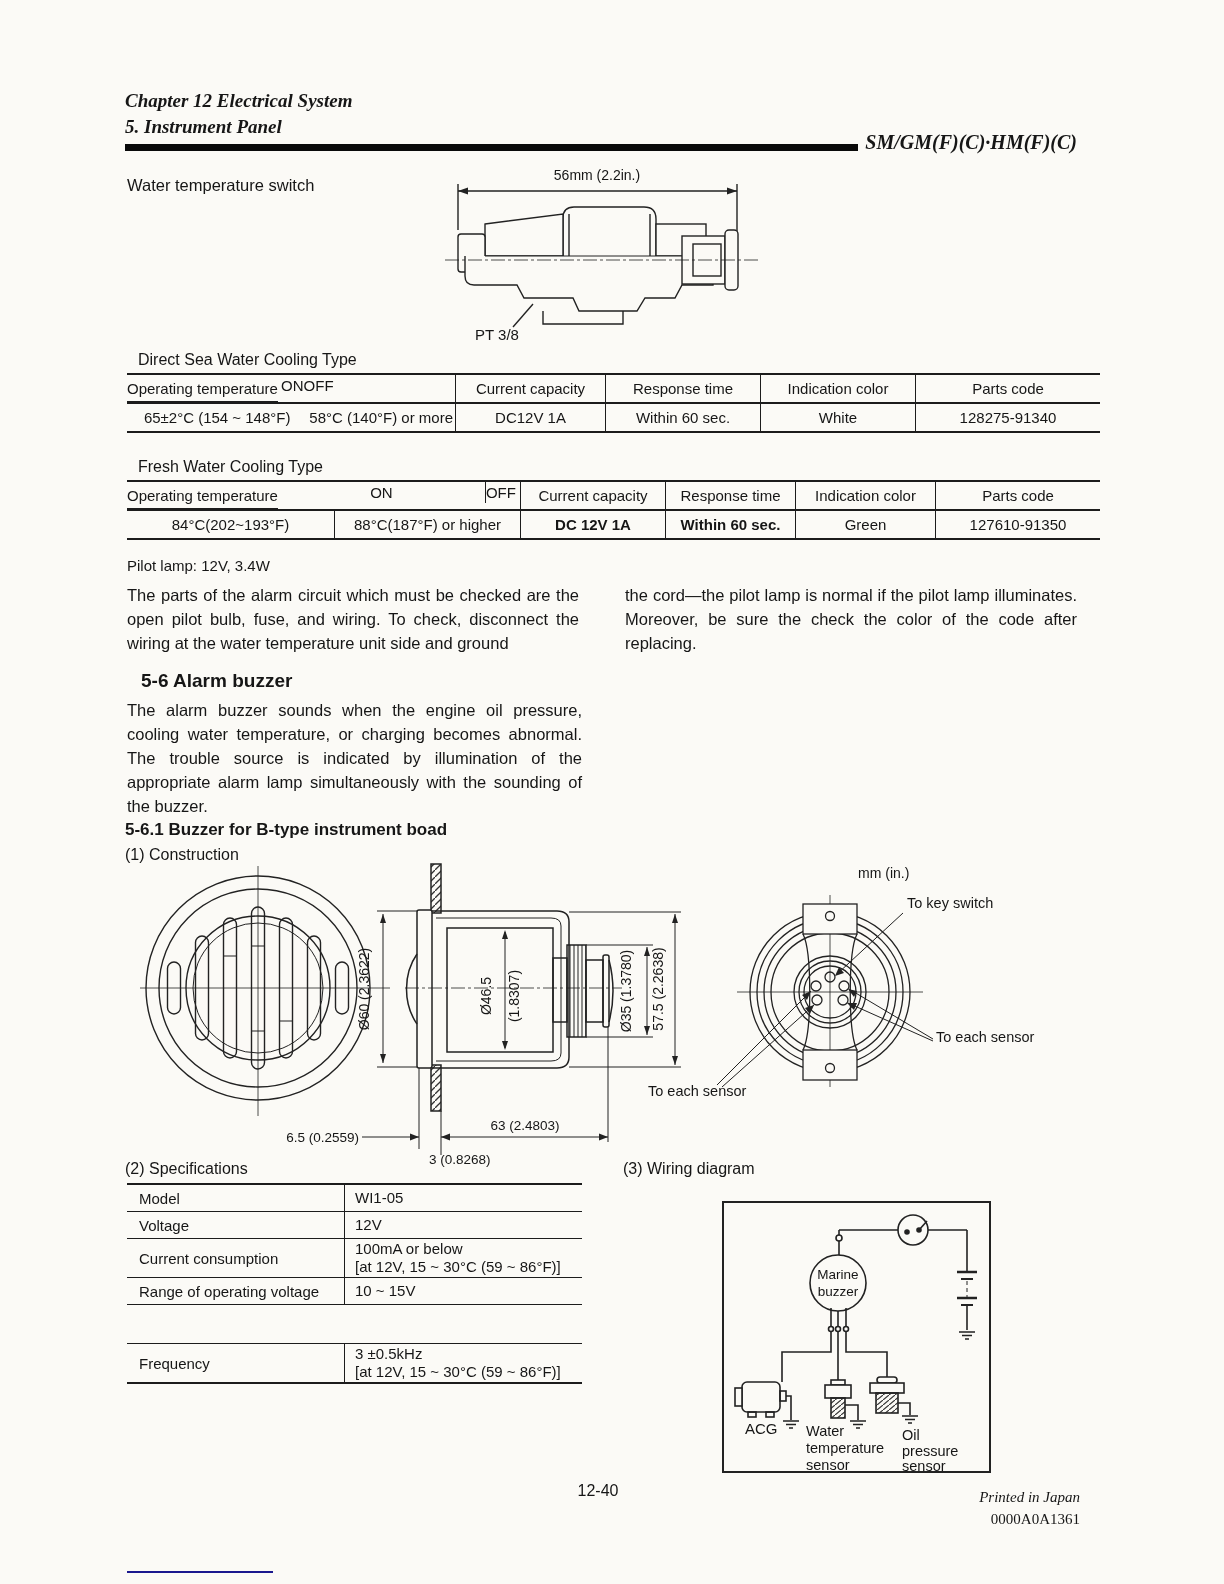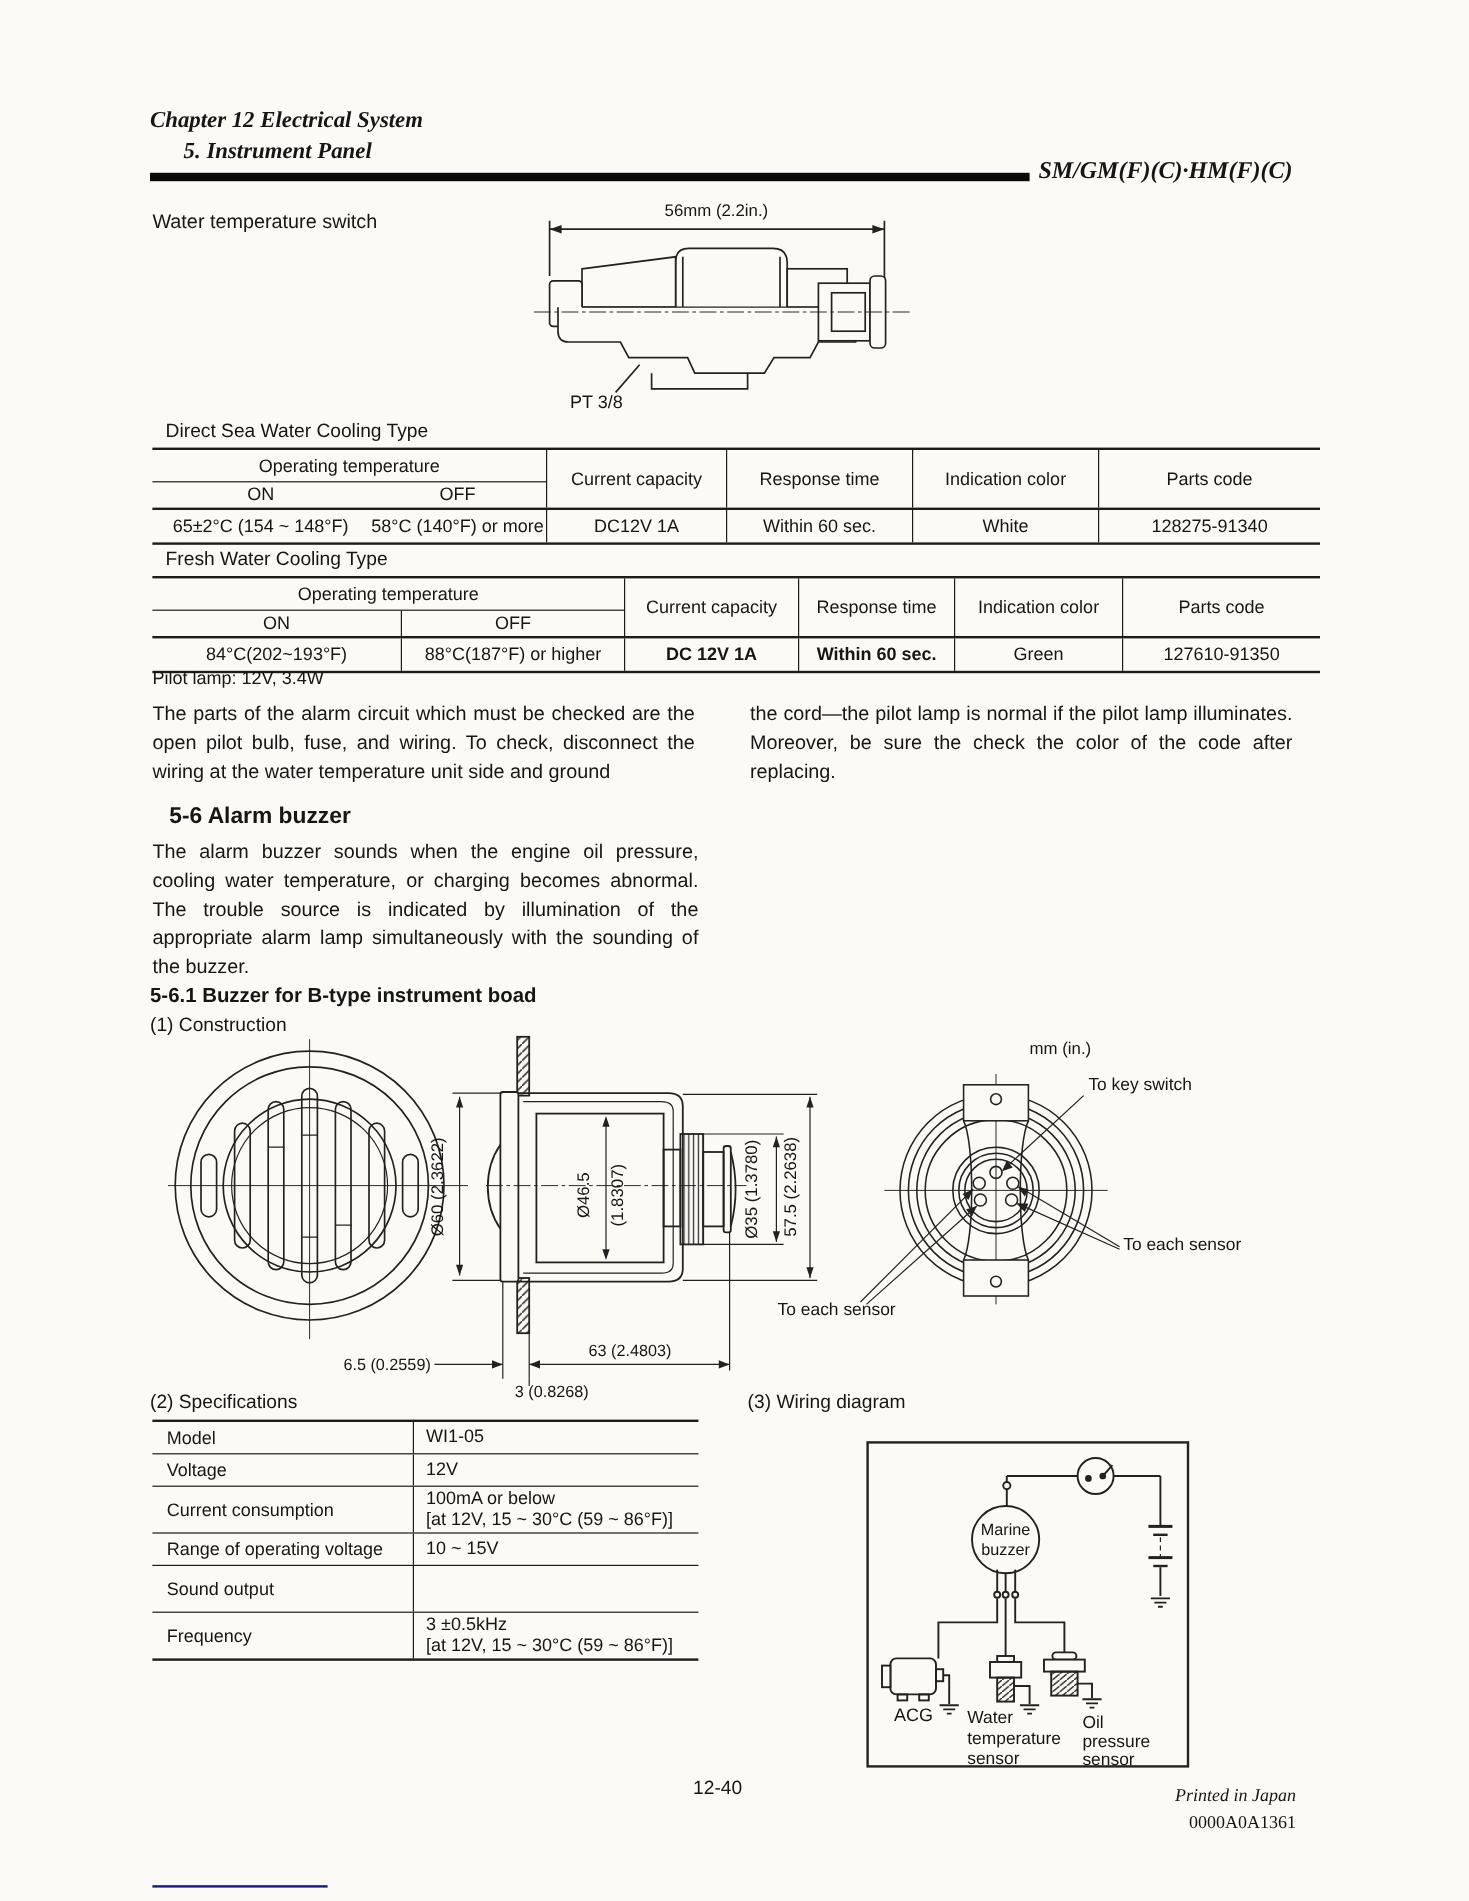--- a/index.html
+++ b/index.html
@@ -5,28 +5,28 @@
   html,body{margin:0;padding:0;}
   body{
     width:1224px;height:1584px;position:relative;
     background:#fbfaf6;color:#161616;
     font-family:"Liberation Sans",sans-serif;
     -webkit-font-smoothing:antialiased;
   }
   .abs{position:absolute;}
   .serifhead{font-family:"Liberation Serif",serif;font-weight:bold;font-style:italic;}
   .chapter{left:125px;top:90px;font-size:19px;}
-  .section{left:125px;top:116px;font-size:19px;margin-left:28px;}
+  .section{left:125px;top:116px;font-size:19px;}
   .rule{left:125px;top:144px;width:733px;height:7px;background:#0a0a0a;}
   .modelcode{left:725px;top:131px;width:352px;text-align:right;font-size:20px;}
   .wts-label{left:127px;top:176px;font-size:16.5px;}
   .tbl-title{font-size:16px;}
   .ctable{position:absolute;width:973px;border-top:2px solid #1c1c1c;border-bottom:2px solid #1c1c1c;font-size:15px;background:transparent;}
   .ct-head{display:flex;border-bottom:2px solid #1c1c1c;}
-  .ct-col1{display:flex;flex-direction:column;}
+  .ct-col1{display:flex;flex-direction:row;}
   .ct-col1 .ot{height:26px;display:flex;align-items:center;justify-content:center;border-bottom:1px solid #1c1c1c;}
   .ct-col1 .oo{height:21px;display:flex;align-items:stretch;}
   .oo > div{display:flex;align-items:center;justify-content:center;}
   .ct-cell{display:flex;align-items:center;justify-content:center;border-left:1px solid #1c1c1c;text-align:center;padding:0 4px;box-sizing:border-box;}
   .ct-data{display:flex;height:27px;}
   .ct-data .dcell1{display:flex;}
   .ct-data .dcell1 > div{display:flex;align-items:center;justify-content:center;}
   .pilot{left:127px;top:557px;font-size:15px;}
   .para{font-size:16.5px;line-height:24px;text-align:justify;}
   .h2{font-weight:bold;font-size:19px;}
@@ -304,21 +304,20 @@
       <div>[at 12V, 15 ~ 30°C (59 ~ 86°F)]</div>
     </div>
   </div>
   <div class="spec-row">
     <div class="spec-label">Range of operating voltage</div>
     <div class="spec-value">
         <div>10 ~ 15V</div>
       </div>
   </div>
   <div class="spec-row tall">
-    <div class="spec-label">Sound output</div>
   </div>
   <div class="spec-row tall">
     <div class="spec-label">Frequency</div>
     <div class="spec-value">
       <div>3 ±0.5kHz</div>
       <div>[at 12V, 15 ~ 30°C (59 ~ 86°F)]</div>
     </div>
   </div>
 </div>
 

